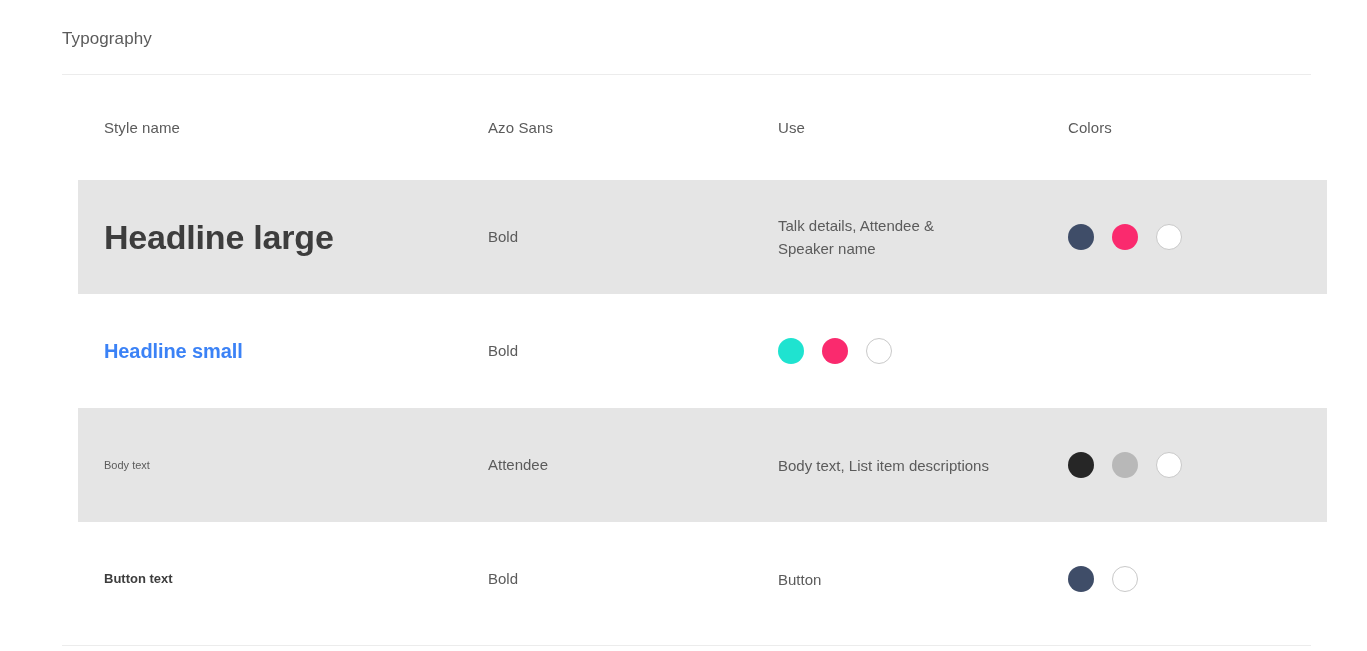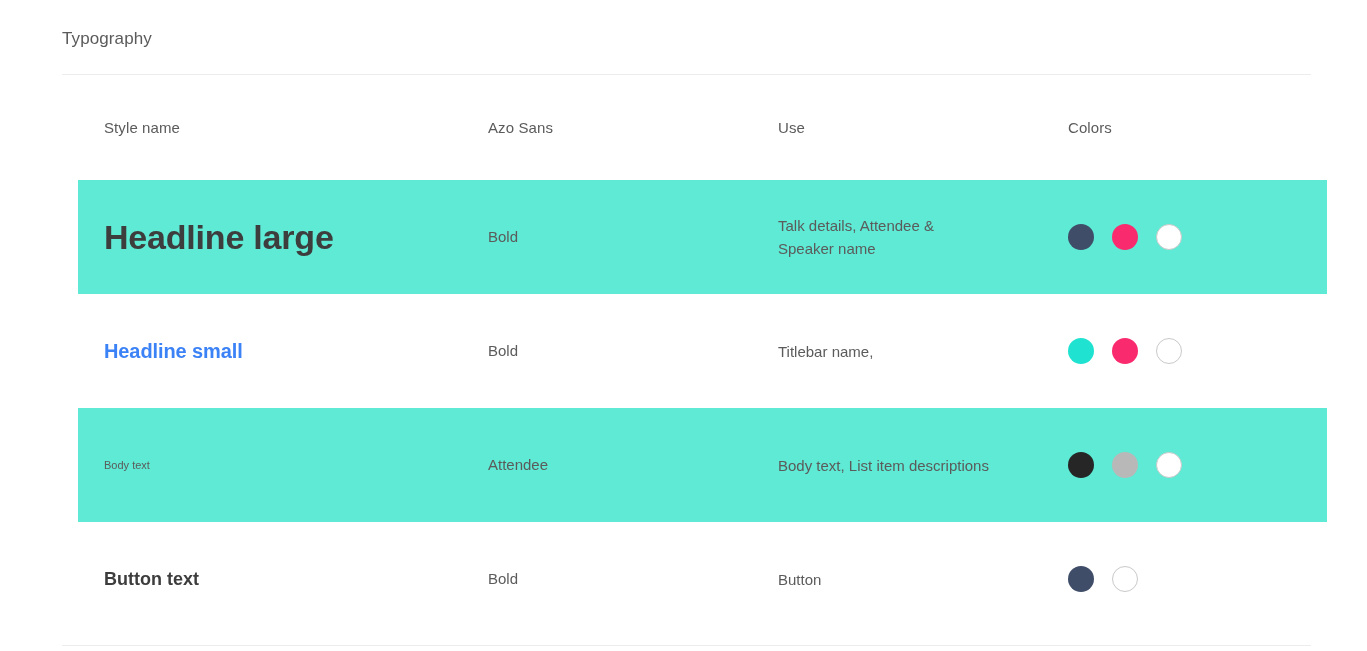--- a/index.html
+++ b/index.html
@@ -64,21 +64,21 @@
   .row.header {
     height: 105px;
     align-items: center;
   }
 
   .row.data {
     height: 114px;
   }
 
   .row.striped {
-    background: #5eead4;
+    background: #e5e5e5;
   }
 
   
   .col-style   { width: 410px; padding-left: 26px; box-sizing: border-box; }
   .col-weight  { width: 290px; box-sizing: border-box; }
   .col-use     { width: 290px; box-sizing: border-box; }
   .col-colors  { width: 259px; box-sizing: border-box; }
 
   
   .hcell {
@@ -104,21 +104,21 @@
     color: #3b82f6;
     letter-spacing: -0.1px;
   }
   .style-name.body {
     font-size: 11px;
     line-height: 22px;
     font-weight: 400;
     color: #5b5b5b;
   }
   .style-name.button {
-    font-size: 18px;
+    font-size: 13px;
     line-height: 22px;
     font-weight: 700;
     color: #3d3d3d;
   }
 
   .weight-text {
     font-size: 15px;
     line-height: 22px;
     font-weight: 400;
     color: #5b5b5b;
@@ -195,23 +195,20 @@
             <div class="swatches">
               <span class="dot" style="background: rgb(63, 77, 104);"></span>
               <span class="dot" style="background: rgb(250, 42, 110);"></span>
               <span class="dot outlined" style="background: rgb(255, 255, 255);"></span>
             </div>
           </div>
         </div>
         <div class="row data">
           <div class="col-style"><span class="style-name headline-small">Headline small</span></div>
           <div class="col-weight"><span class="weight-text">Bold</span></div>
-          <div class="col-use">
-            <div class="use-text">Titlebar name,</div>
-          </div>
           <div class="col-colors">
             <div class="swatches">
               <span class="dot" style="background: rgb(31, 227, 208);"></span>
               <span class="dot" style="background: rgb(250, 42, 110);"></span>
               <span class="dot outlined" style="background: rgb(255, 255, 255);"></span>
             </div>
           </div>
         </div>
         <div class="row data striped">
           <div class="col-style"><span class="style-name body">Body text</span></div>

